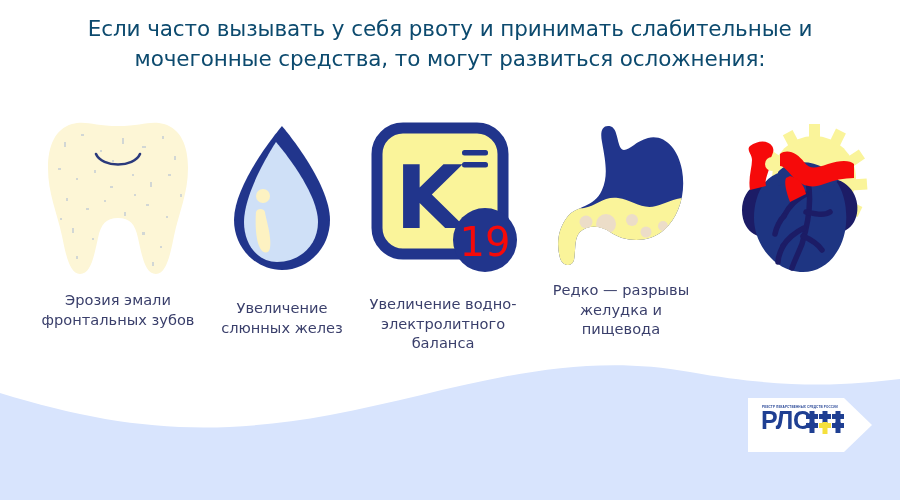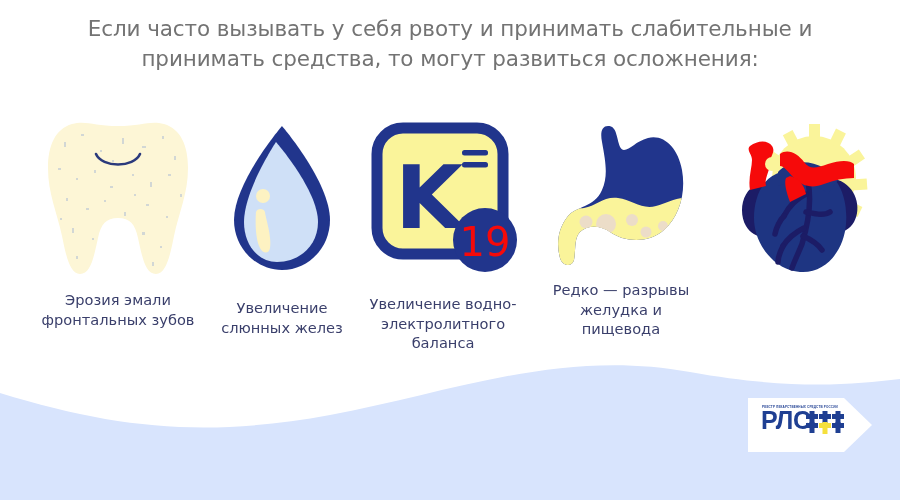--- a/index.html
+++ b/index.html
@@ -27,21 +27,21 @@
   }
 
   
   .heading {
     position: absolute;
     left: 50px;
     top: 14px;
     width: 800px;
     z-index: 3;
     text-align: center;
-    color: #737373;
+    color: #0c4a6e;
     font-size: 21.5px;
     line-height: 30px;
     font-weight: 400;
     letter-spacing: -0.1px;
   }
   .heading .line { display: block; white-space: nowrap; }
 
   
   .items {
     position: absolute;
@@ -123,21 +123,21 @@
 <body>
 
 <div id="canvas">
 
   <svg class="wave-layer" viewBox="0 0 900 500" preserveAspectRatio="none" aria-hidden="true">
     <path id="wave-path" d="M0,393 C120,430 210,437 330,415 C450,393 560,348 690,372 C790,390 850,385 900,379 L900,500 L0,500 Z" fill="#d8e4fd"></path>
   </svg>
 
   <div class="heading">
     <span class="line">Если часто вызывать у себя рвоту и принимать слабительные и</span>
-    <span class="line">принимать средства, то могут развиться осложнения:</span>
+    <span class="line">мочегонные средства, то могут развиться осложнения:</span>
   </div>
 
   <div class="items">
 
     <div class="item item-drop">
       <div class="icon-box" style="width:104px;height:160px;">
         <svg width="104" height="160" viewBox="0 0 104 160">
           <path d="M52,6 C52,6 100,62 100,100 C100,128 78,150 52,150
                    C26,150 4,128 4,100 C4,62 52,6 52,6 Z" fill="#21358c"></path>
           <path d="M46,22 C46,22 88,70 88,102 C88,126 69,142 47,142

